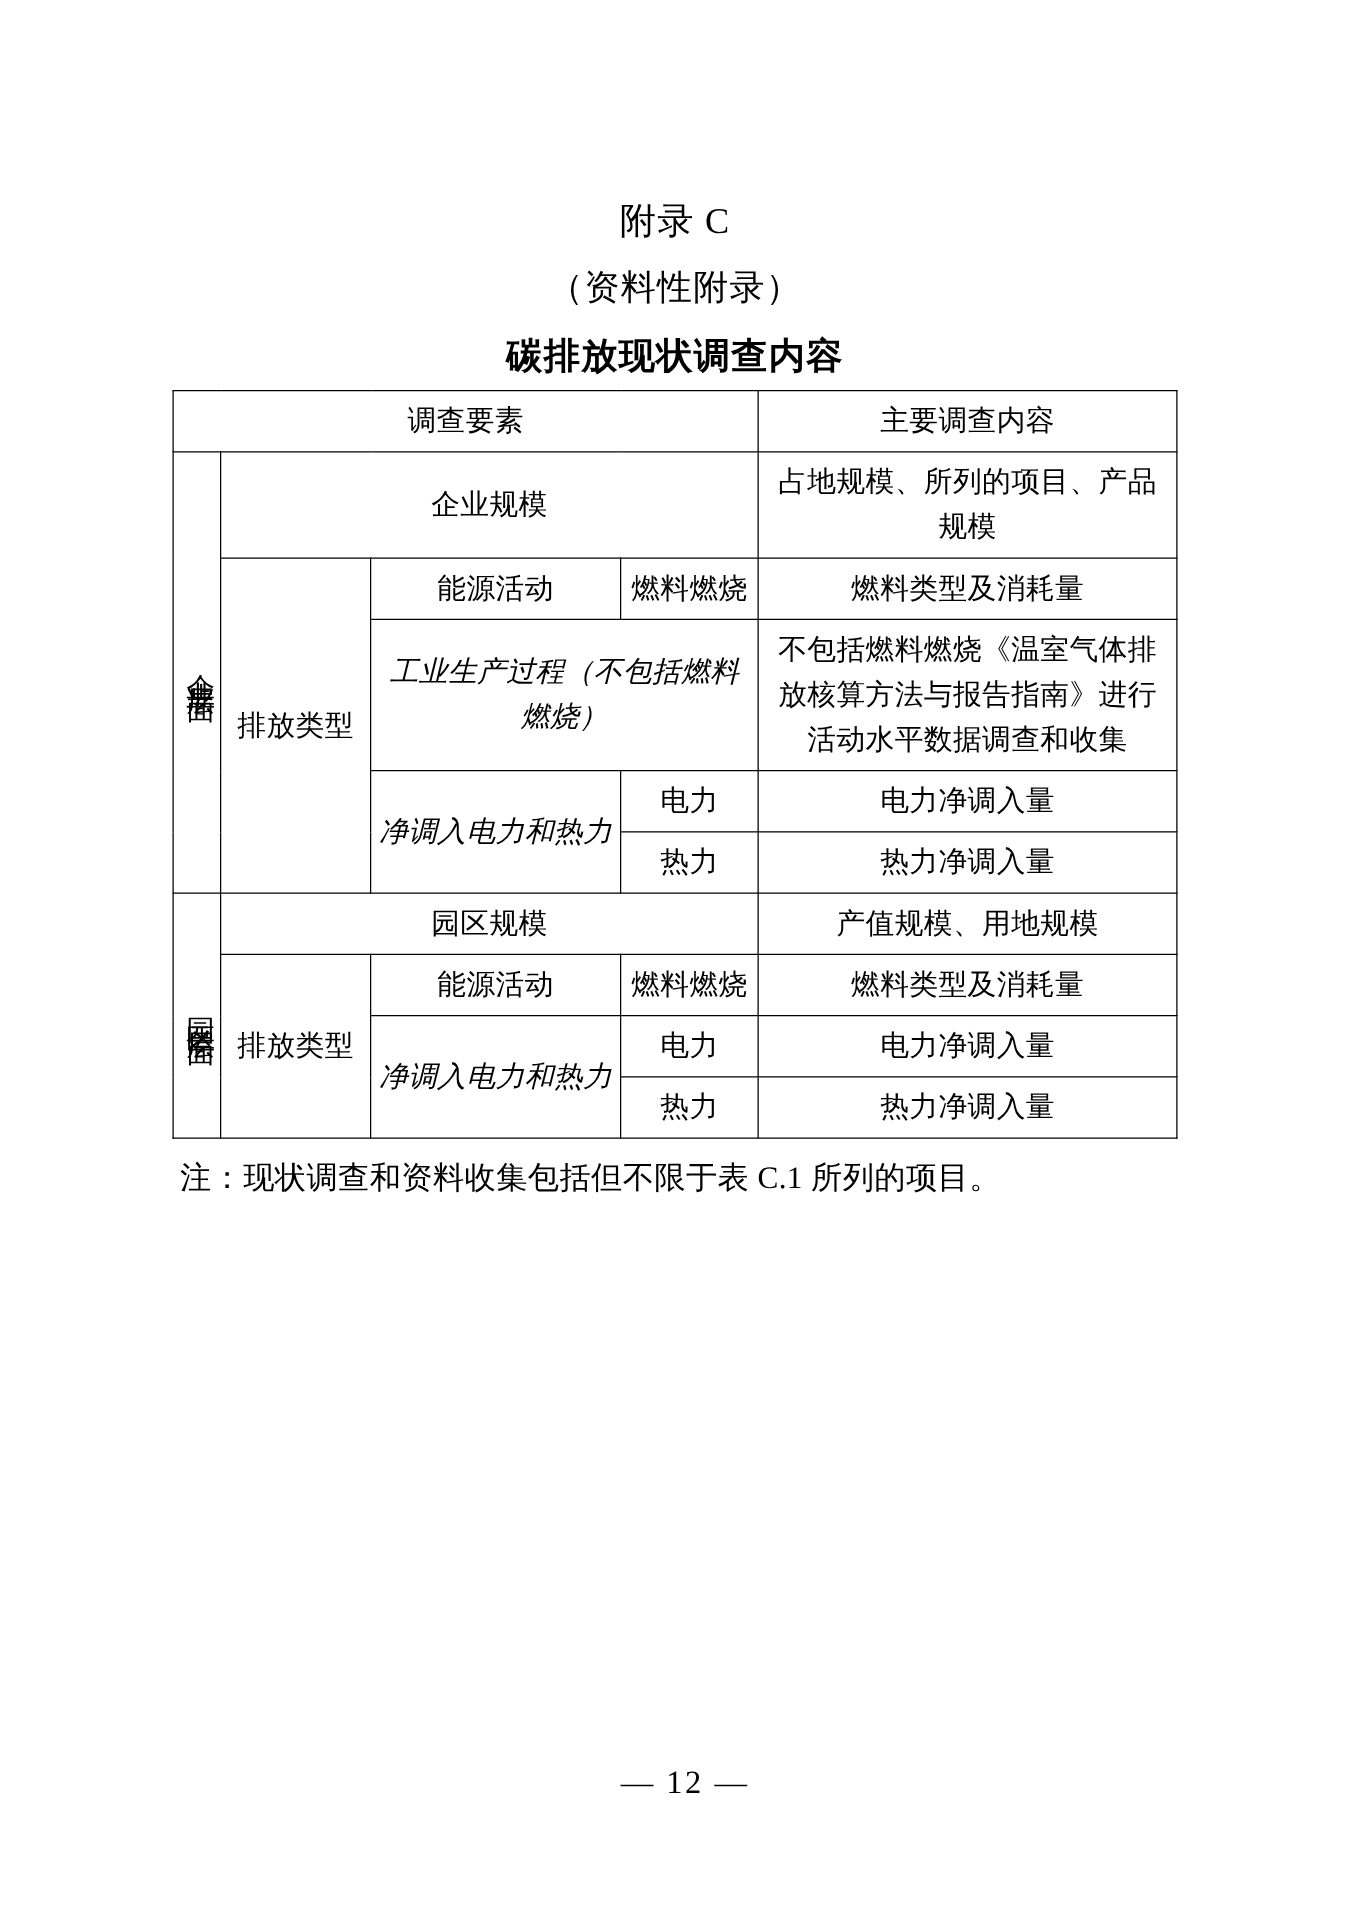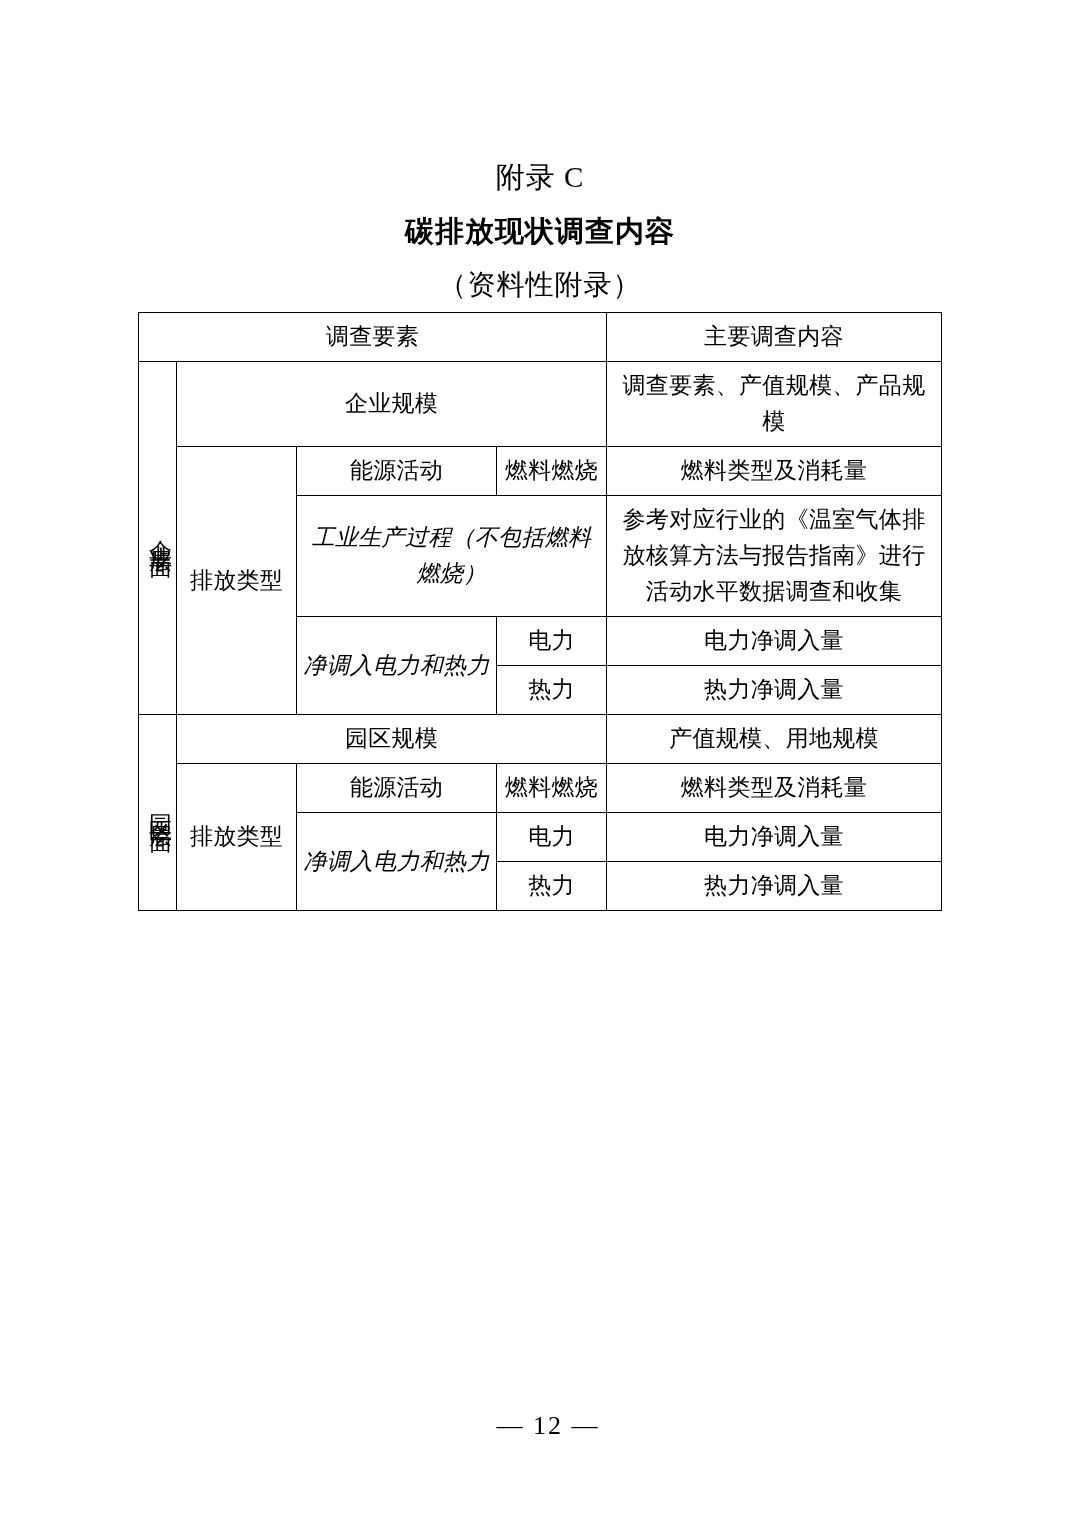--- a/index.html
+++ b/index.html
@@ -104,53 +104,53 @@
     letter-spacing: 2px;
   }
 </style>
 </head>
 <body>
 
 <div class="page">
 
   <div class="title-block">
     <div class="t-line">附录 C</div>
+    <div class="t-line sub">（资料性附录）</div>
     <div class="t-line heading3">碳排放现状调查内容</div>
-    <div class="t-line sub">（资料性附录）</div>
   </div>
 
 
 
   <table class="survey">
     <colgroup>
       <col style="width:38px">
       <col style="width:120px">
       <col style="width:200px">
       <col style="width:110px">
       <col style="width:335px">
     </colgroup>
     <tbody>
       <tr>
         <td colspan="4">调查要素</td>
         <td>主要调查内容</td>
       </tr>
       <tr>
         <td class="vert" rowspan="5"><span>企业层面</span></td>
         <td colspan="3">企业规模</td>
-        <td>调查要素、产值规模、产品规模</td>
+        <td>占地规模、所列的项目、产品规模</td>
       </tr>
       <tr>
         <td rowspan="4">排放类型</td>
         <td>能源活动</td>
         <td>燃料燃烧</td>
         <td>燃料类型及消耗量</td>
       </tr>
       <tr>
         <td colspan="2" class="wrap-cell">工业生产过程（不包括燃料燃烧）</td>
-        <td class="content-long">参考对应行业的《温室气体排放核算方法与报告指南》进行活动水平数据调查和收集</td>
+        <td class="content-long">不包括燃料燃烧《温室气体排放核算方法与报告指南》进行活动水平数据调查和收集</td>
       </tr>
       <tr>
         <td rowspan="2" class="wrap-cell">净调入电力和热力</td>
         <td>电力</td>
         <td>电力净调入量</td>
       </tr>
       <tr>
         <td>热力</td>
         <td>热力净调入量</td>
       </tr>
@@ -170,15 +170,16 @@
         <td>电力</td>
         <td>电力净调入量</td>
       </tr>
       <tr>
         <td>热力</td>
         <td>热力净调入量</td>
       </tr>
     </tbody>
   </table>
 
+  <div class="note">注：现状调查和资料收集包括但不限于表 C.1 所列的项目。</div>
 
   <div class="footer">— 12 —</div>
 </div>
 
 </body></html>

